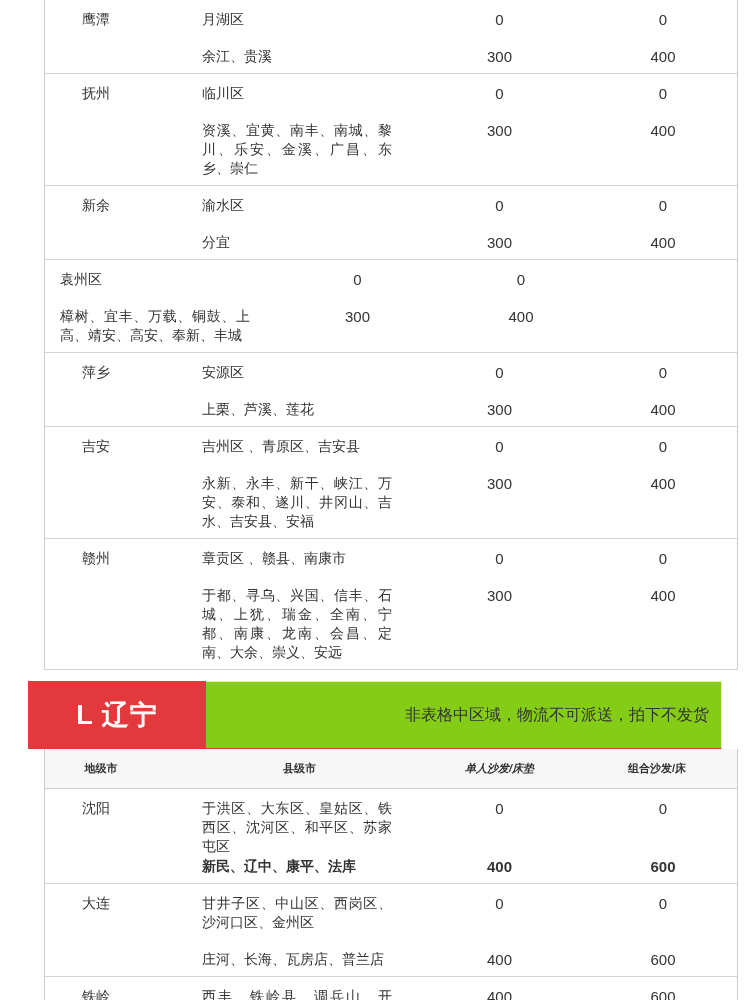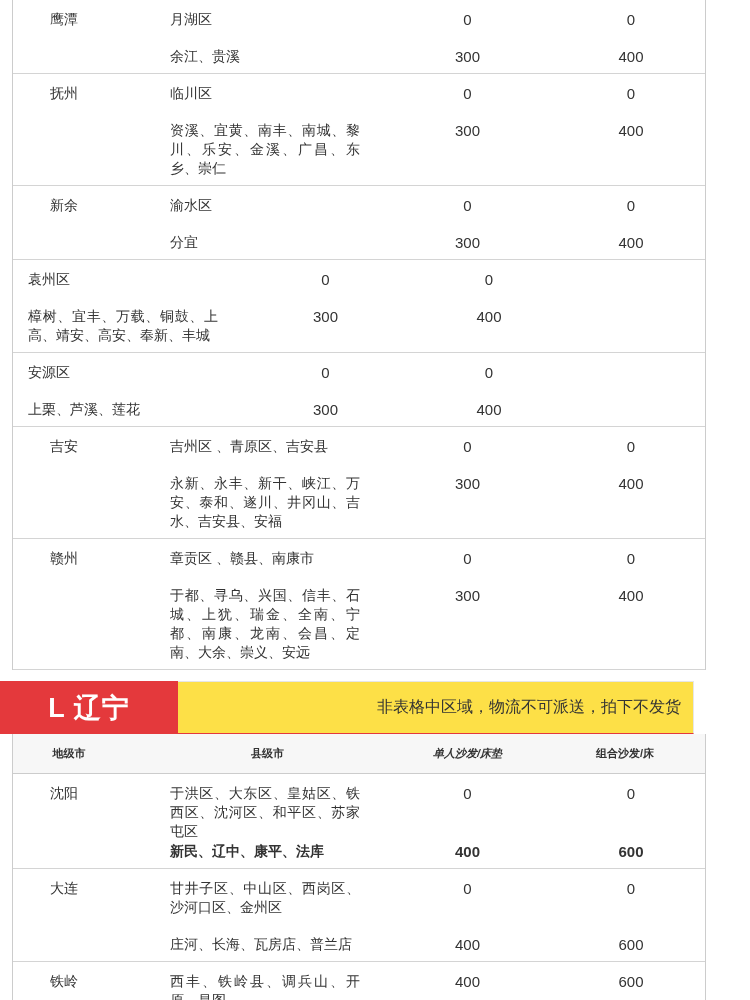--- a/index.html
+++ b/index.html
@@ -12,21 +12,21 @@
   *{margin:0;padding:0;box-sizing:border-box;}
   html,body{background:#ffffff;}
   .page{
     position:relative;
     width:750px;height:1000px;
     background:#ffffff;
     font-family:"Liberation Sans","DejaVu Sans",sans-serif;
     color:var(--text);
     overflow:hidden;
   }
-  .content{margin-left:12px;width:694px;}
+  .content{margin-left:44px;width:694px;}
 
   
   .fee-table{
     border-left:1px solid var(--border);
     border-right:1px solid var(--border);
   }
   .row{
     display:flex;
     border-bottom:1px solid var(--divider);
     padding:10px 0 7px 0;
@@ -48,42 +48,43 @@
     padding-right:20px;
     flex-shrink:0;
     text-align:justify;
   }
   .cell-fee1{width:175px;text-align:center;font-size:15px;flex-shrink:0;}
   .cell-fee2{width:152px;text-align:center;font-size:15px;flex-shrink:0;}
 
   
   .section-banner{
     margin-top:11px;
+    margin-left:28px;
     width:694px;
-    height:53px;
+    height:68px;
     display:flex;
   }
   .province-badge{
     width:178px;
     flex-shrink:0;
     background:var(--accent);
     color:#ffffff;
     font-size:27px;
     font-weight:bold;
     display:flex;
     align-items:center;
     justify-content:center;
     letter-spacing:1px;
   }
   .banner-notice{
     flex:1;
     border-top:1px solid #e6e6e6;
     border-right:1px solid #e6e6e6;
     border-bottom:1px solid var(--accent);
-    background:#fde047;
+    background:#84cc16;
     display:flex;
     align-items:center;
     justify-content:flex-end;
     padding-right:12px;
     font-size:16px;
   }
 
   
   .thead{
     display:flex;
@@ -166,20 +167,21 @@
 
   <div class="subrow">
     <div class="cell-county">樟树、宜丰、万载、铜鼓、上高、靖安、高安、奉新、丰城</div>
     <div class="cell-fee1">300</div>
     <div class="cell-fee2">400</div>
   </div>
 </div>
   </div>
 
   <div class="row">
+    <div class="cell-city">萍乡</div>
     <div class="subrows">
   <div class="subrow">
     <div class="cell-county">安源区</div>
     <div class="cell-fee1">0</div>
     <div class="cell-fee2">0</div>
   </div>
 
   <div class="subrow">
     <div class="cell-county">上栗、芦溪、莲花</div>
     <div class="cell-fee1">300</div>

